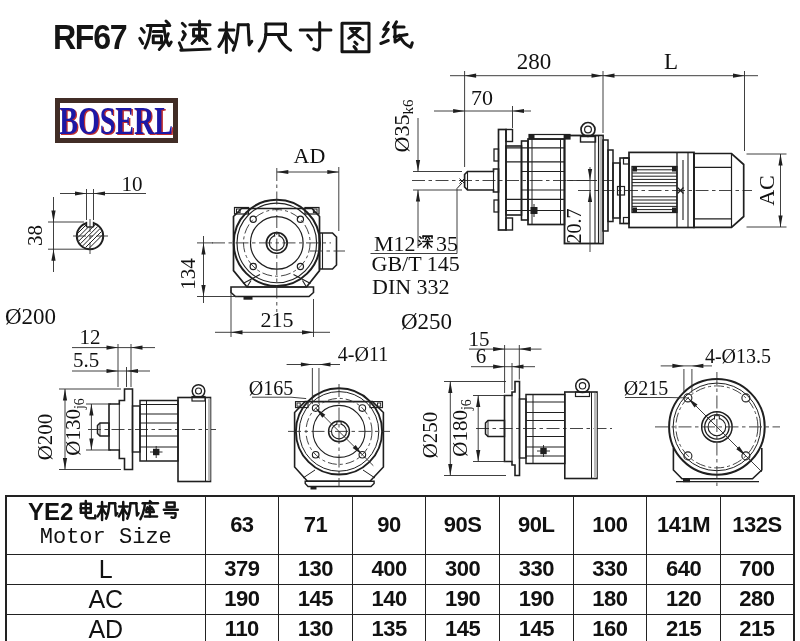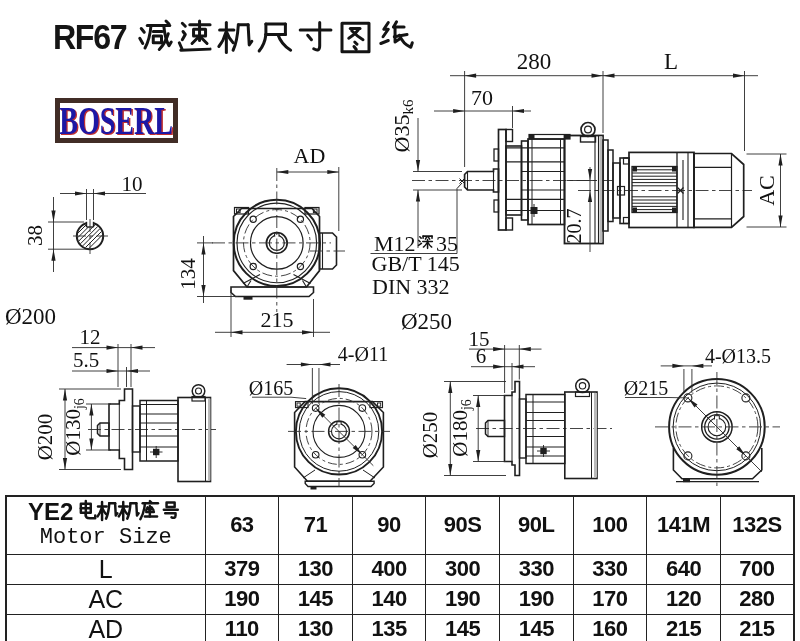--- a/index.html
+++ b/index.html
@@ -558,21 +558,21 @@
 <td class="c-num">640</td>
 <td class="c-num">700</td>
       </tr>
 <tr>
         <td class="c-label">AC</td>
         <td class="c-num">190</td>
 <td class="c-num">145</td>
 <td class="c-num">140</td>
 <td class="c-num">190</td>
 <td class="c-num">190</td>
-<td class="c-num">170</td>
+<td class="c-num">180</td>
 <td class="c-num">120</td>
 <td class="c-num">280</td>
       </tr>
 <tr>
         <td class="c-label">AD</td>
         <td class="c-num">110</td>
 <td class="c-num">130</td>
 <td class="c-num">135</td>
 <td class="c-num">145</td>
 <td class="c-num">145</td>

